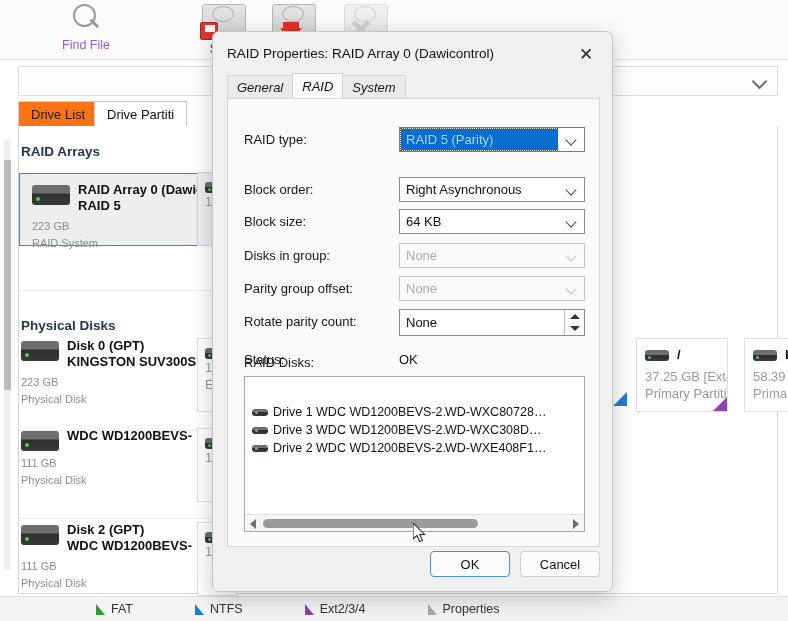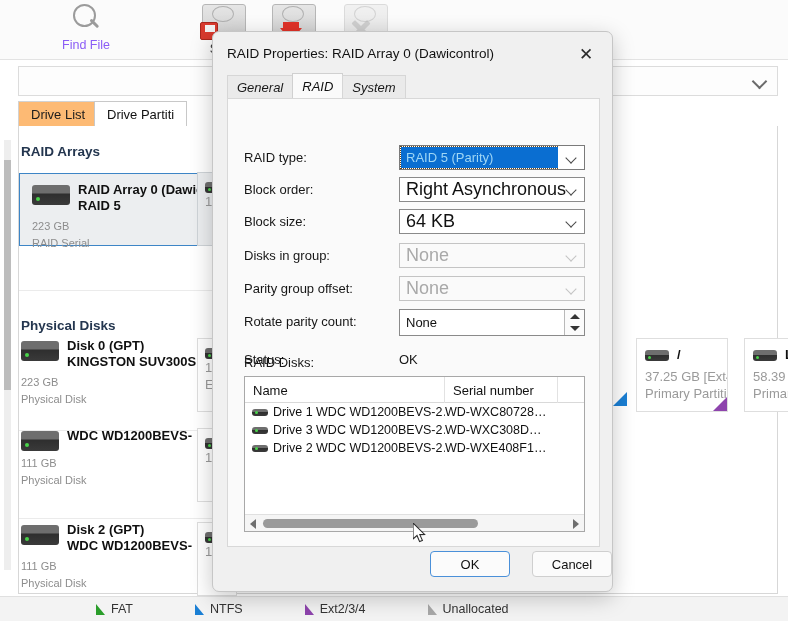--- a/index.html
+++ b/index.html
@@ -76,21 +76,21 @@
   .topbar-select .chev {
     position:absolute; right: 12px; top: 9px; width: 11px; height: 11px;
     border-right: 2px solid #6b6b6b; border-bottom: 2px solid #6b6b6b;
     transform: rotate(45deg);
   }
 
   .tabs-bg { position: absolute; left: 18px; top: 101px; width: 760px; height: 26px; }
   .tab-bg {
     position: absolute; top: 0; height: 26px; padding: 0 12px;
     display:flex; align-items:center; font-size: 13px; color:#1c1c1c;
-    background:#fdba74; border:1px solid #d2d2d2; border-bottom:none;
+    background:#f97316; border:1px solid #d2d2d2; border-bottom:none;
   }
   .tab-bg.active { background:#ffffff; border-color:#c8c8c8; color:#111; }
 
   .content-bg {
     position:absolute; left:18px; top:126px; width:760px; height:468px;
     background:#ffffff; border:1px solid #d7d7d7; border-top:none;
   }
 
   .section-title {
     position:absolute; font-size: 13.5px; font-weight: bold; color:#24364f;
@@ -172,21 +172,21 @@
     background:#fafafa; border:1px solid #d8d8d8;
   }
 
   .field-row { position:absolute; left:16px; width:341px; height:27px; }
   .field-label { position:absolute; left:0; top:5px; font-size:13px; color:#161616; }
   .combo {
     position:absolute; left:155px; top:0; width:186px; height:25px;
     background:#ffffff; border:1px solid #8a8a8a;
     display:flex; align-items:center;
   }
-  .combo .val { font-size:18px; color:#111; padding-left:6px; }
+  .combo .val { font-size:13px; color:#111; padding-left:6px; }
   .combo .arrow {
     position:absolute; right:9px; top:8px; width:8px; height:8px;
     border-right:1.6px solid #4a4a4a; border-bottom:1.6px solid #4a4a4a;
     transform: rotate(45deg);
   }
   .combo.disabled { border-color:#c4c4c4; background:#fafafa; }
   .combo.disabled .val { color:#a9a9a9; }
   .combo.disabled .arrow { border-color:#c4c4c4; }
   .combo.selected { border-color:#7a7a7a;justify-content:flex-end; }
   .combo.selected .sel {
@@ -326,21 +326,21 @@
 
   <div class="array-item">
     <div class="dev-row" style="padding:8px 0 0 12px;">
       <div class="hdd"></div>
       <div>
         <div class="dev-name">RAID Array 0 (Dawic</div>
         <div class="dev-name">RAID 5</div>
       </div>
     </div>
     <div class="dev-sub" style="padding-left:12px;">223 GB</div>
-    <div class="dev-sub" style="padding-left:12px;margin-top:0;">RAID Serial</div>
+    <div class="dev-sub" style="padding-left:12px;margin-top:0;">RAID System</div>
   </div>
 
   <div class="divider" style="left:19px; top:290px; width:194px;"></div>
 
   <div class="section-title" style="left:21px; top:310px;margin-top:8px;">Physical Disks</div>
 
   <div class="dev-card" style="left:21px; top:338px; width:192px;">
     <div class="dev-row">
       <div class="hdd"></div>
       <div>
@@ -435,21 +435,21 @@
     <div class="legend-item" style="margin-left:62px;">
       <span class="legend-tri" style="border-bottom-color:#1a7fd4;"></span>
       <span>NTFS</span>
     </div>
     <div class="legend-item" style="margin-left:62px;">
       <span class="legend-tri" style="border-bottom-color:#8e44ad;"></span>
       <span>Ext2/3/4</span>
     </div>
     <div class="legend-item" style="margin-left:62px;">
       <span class="legend-tri" style="border-bottom-color:#a8a8a8;"></span>
-      <span>Unallocated</span>
+      <span>Properties</span>
     </div>
   </div>
 
   <div class="dialog">
 
     <div class="dlg-title">RAID Properties: RAID Array 0 (Dawicontrol)</div>
     <div class="dlg-close">✕</div>
 
     <div class="dlg-tabs">
       <div class="dlg-tab">
@@ -458,21 +458,21 @@
       <div class="dlg-tab active">
         <span>RAID</span>
       </div>
       <div class="dlg-tab">
         <span>System</span>
       </div>
     </div>
 
     <div class="dlg-body">
 
-      <div class="field-row" style="top:46px;text-decoration:underline;">
+      <div class="field-row" style="top:28px;text-decoration:underline;">
         <div class="field-label">RAID type:</div>
         <div class="combo selected">
           <div class="sel">RAID 5 (Parity)</div>
           <div class="btnbox"></div>
           <div class="arrow"></div>
         </div>
       </div>
 
       <div class="field-row" style="top:78px;">
         <div class="field-label">Block order:</div>
@@ -518,29 +518,20 @@
       </div>
 
       <div class="field-row" style="top:248px; height:20px;">
         <div class="field-label">Status:</div>
         <div class="status-val">OK</div>
       </div>
 
       <div class="disks-label">RAID Disks:</div>
 
       <div class="listbox">
-        <div class="lb-head">
-          <div class="lb-col" style="left:0; width:200px;">
-            <span>Name</span>
-          </div>
-          <div class="lb-col" style="left:200px; width:113px;">
-            <span>Serial number</span>
-          </div>
-          <div class="lb-col" style="left:313px; width:28px; border-right:none;"></div>
-        </div>
 
         <div class="lb-rows">
           <div class="lb-row">
             <div class="lb-cell-name">
               <span class="hdd small" style="width:16px;height:7px;margin-right:5px;margin-top:0;"></span>
               <span>Drive 1 WDC WD1200BEVS-2…</span>
             </div>
             <div class="lb-cell-serial">WD-WXC80728…</div>
           </div>
           <div class="lb-row">
@@ -564,21 +555,21 @@
           <div class="thumb"></div>
           <div class="hs-arrow hs-right"></div>
         </div>
       </div>
     </div>
 
     <div class="dlg-buttons">
       <div class="btn primary" style="left:217px;">
         <span>OK</span>
       </div>
-      <div class="btn" style="left:307px;margin-left:12px;">
+      <div class="btn" style="left:307px;">
         <span>Cancel</span>
       </div>
     </div>
   </div>
 
   <div class="cursor">
     <svg width="16" height="22" viewBox="0 0 16 22">
       <polygon points="0,0 0,16 4,12.5 6.6,18.6 9.4,17.4 6.8,11.6 11.6,11.4" fill="#ffffff" stroke="#2b2b2b" stroke-width="1.1"></polygon>
     </svg>
   </div>

